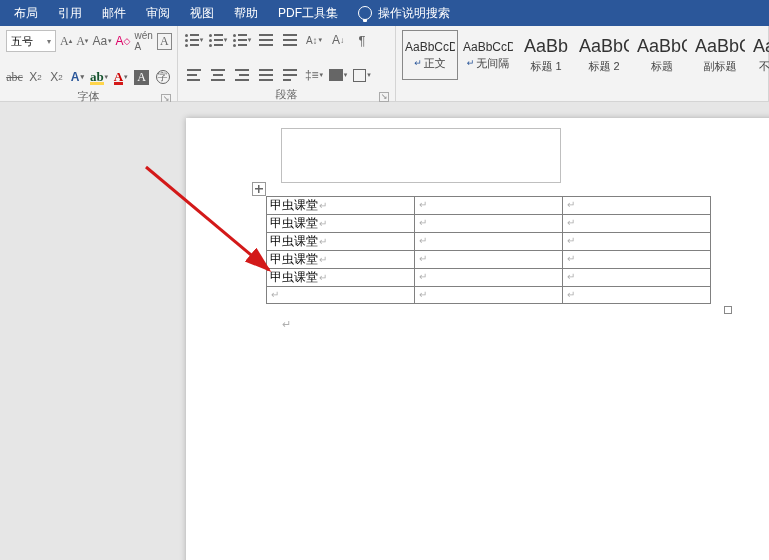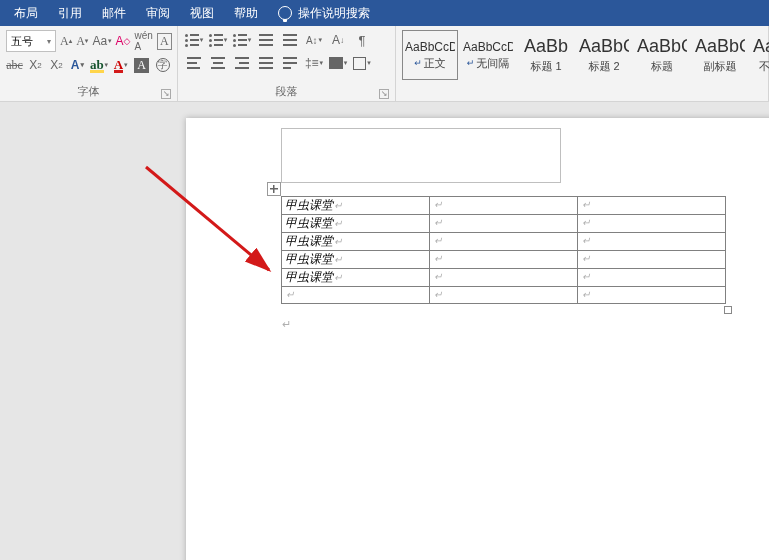--- a/index.html
+++ b/index.html
@@ -8,21 +8,21 @@
   
   .menubar { background: #2b579a; height: 26px; display: flex; align-items: center; padding: 0 4px; color: #fff; font-size: 12px; text-align: center; }
   .menubar .tab { padding: 0 10px; height: 26px; line-height: 26px; cursor: pointer; white-space: nowrap; }
   .menubar .search { display: flex; align-items: center; padding-left: 10px; }
   .menubar .bulb { width: 14px; height: 14px; border-radius: 50%; border: 1.2px solid #fff; position: relative; display: inline-block; margin-right: 6px; }
   .menubar .bulb::after { content:""; position:absolute; width:4px; height:3px; background:#fff; bottom:-3px; left:50%; transform:translateX(-50%); border-radius:1px;}
 
   
   .ribbon { background: #f3f3f3; height: 76px; display: flex; border-bottom: 1px solid #d4d4d4; }
   .group { border-right: 1px solid #d4d4d4; height: 100%; display: flex; flex-direction: column; justify-content: space-between; padding: 4px 6px 0 6px; }
-  .group-body { flex: 1; display: flex; flex-direction: column; gap: 3px; }
+  .group-body { flex: 1; display: flex; flex-direction: column; gap: 15px; }
   .group-label { text-align: center; color: #666; font-size: 11px; padding: 2px 0; position: relative; }
   .group-label .launcher { position: absolute; right: 0; bottom: 2px; width: 10px; height: 10px; border: 1px solid #aaa; font-size: 8px; color:#888; line-height:8px; text-align:center;}
   .row { display: flex; align-items: center; gap: 4px; }
   
   .btn { width: 20px; height: 20px; display: inline-flex; align-items: center; justify-content: center; cursor: pointer; border-radius: 2px; color:#666; font-size:12px;}
   .sel { border: 1px solid #c0c0c0; background: #fff; height: 22px; padding: 0 4px; font-size: 11px; display:inline-flex; align-items:center; min-width: 50px; white-space:nowrap; }
   .sel .caret { margin-left:auto; font-size:8px; color:#777; padding-left:4px;}
   
   
   .font-color-a { font-family: "Times New Roman", serif; font-weight:bold; font-size:13px; position:relative;}
@@ -58,21 +58,21 @@
   .style-prev { font-size:12px; color:#333; white-space:nowrap; overflow:hidden; text-align:center; width:100%;}
   .style-prev.big{ font-size:18px; font-weight:300; font-family: "Microsoft YaHei Light","Segoe UI Light",sans-serif;}
   .style-cap { font-size:11px; color:#444; margin-top:2px; display:flex; align-items:center; gap:2px;}
   .style-chk{ color:#2b579a; font-size:9px;}
 
   
   .doc-area { position: absolute; top: 102px; left: 0; right: 0; bottom: 0; background: #e6e6e6; overflow: hidden;}
   .page { position: absolute; top: 16px; left: 186px; width: 680px; height: 700px; background: #fff; box-shadow: 0 0 6px rgba(0,0,0,0.25); }
   .textbox-frame{ position:absolute; top:10px; left:95px; width:280px; height:55px; border:1px solid #bfbfbf;}
   
-  .table-origin { position:absolute; top:78px; left:95px;font-style:italic; }
+  .table-origin { position:absolute; top:78px; left:80px; }
   .move-handle { position:absolute; top:-14px; left:-14px; width:14px; height:14px; border:1px solid #999; background:#fff; display:flex; align-items:center; justify-content:center;}
   .move-handle::before{ content:""; width:8px; height:8px; background:
     linear-gradient(#666,#666) center/100% 1.5px no-repeat,
     linear-gradient(#666,#666) center/1.5px 100% no-repeat;}
   table.doc-table { border-collapse: collapse; }
   table.doc-table td { border:1px solid #808080; height:17px; padding:0 3px; font-family: SimSun,"宋体",serif; font-size:12px; color:#000; vertical-align:top; position:relative;}
   table.doc-table td .pm{ color:#b0b0b0; font-size:10px; margin-left:1px; display:inline-block;}
   
   .c1{ width:148px;} .c2{ width:148px;} .c3{ width:148px;}
   .resize-sq{ position:absolute; bottom:86px; right:92px; width:8px; height:8px; border:1px solid #888; background:#fff;}
@@ -85,20 +85,21 @@
 </head>
 <body>
 
 <div class="menubar">
   <div class="tab">布局</div>
   <div class="tab">引用</div>
   <div class="tab">邮件</div>
   <div class="tab">审阅</div>
   <div class="tab">视图</div>
   <div class="tab">帮助</div>
+  <div class="tab">PDF工具集</div>
   <div class="search">
     <span class="bulb"></span>
     <span>操作说明搜索</span>
   </div>
 </div>
 
 <div class="ribbon">
 
   <div class="group" style="width:178px">
     <div class="group-body">

